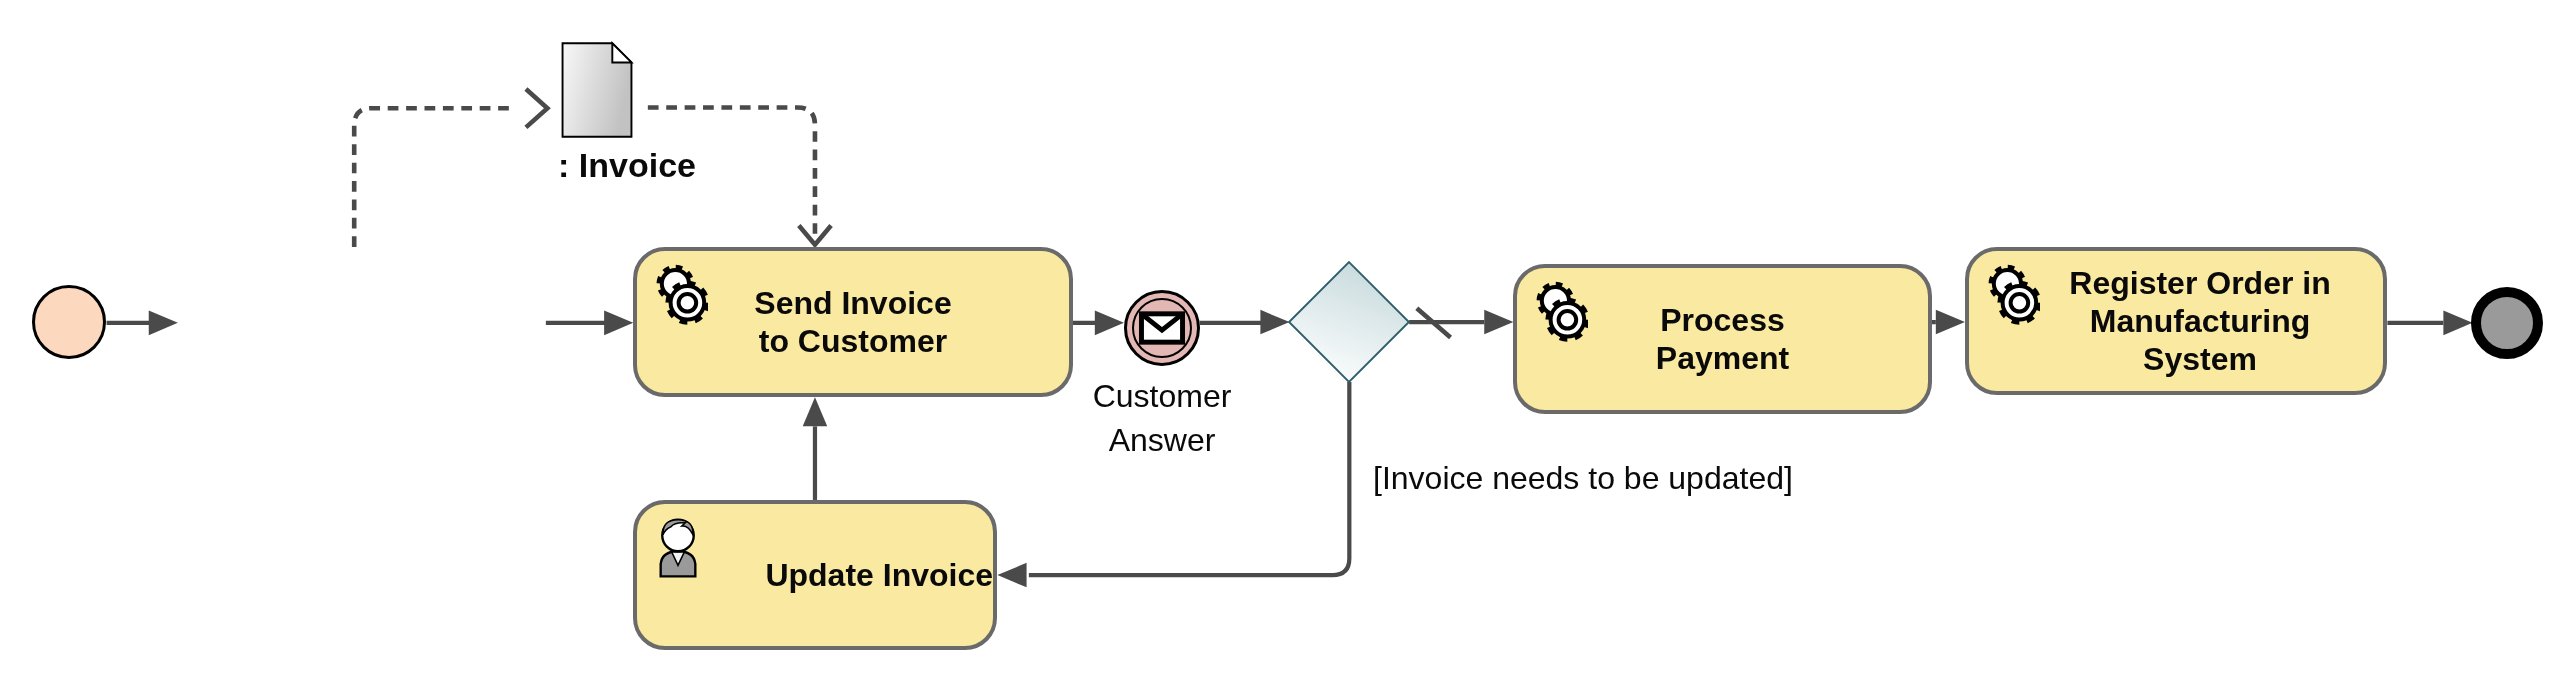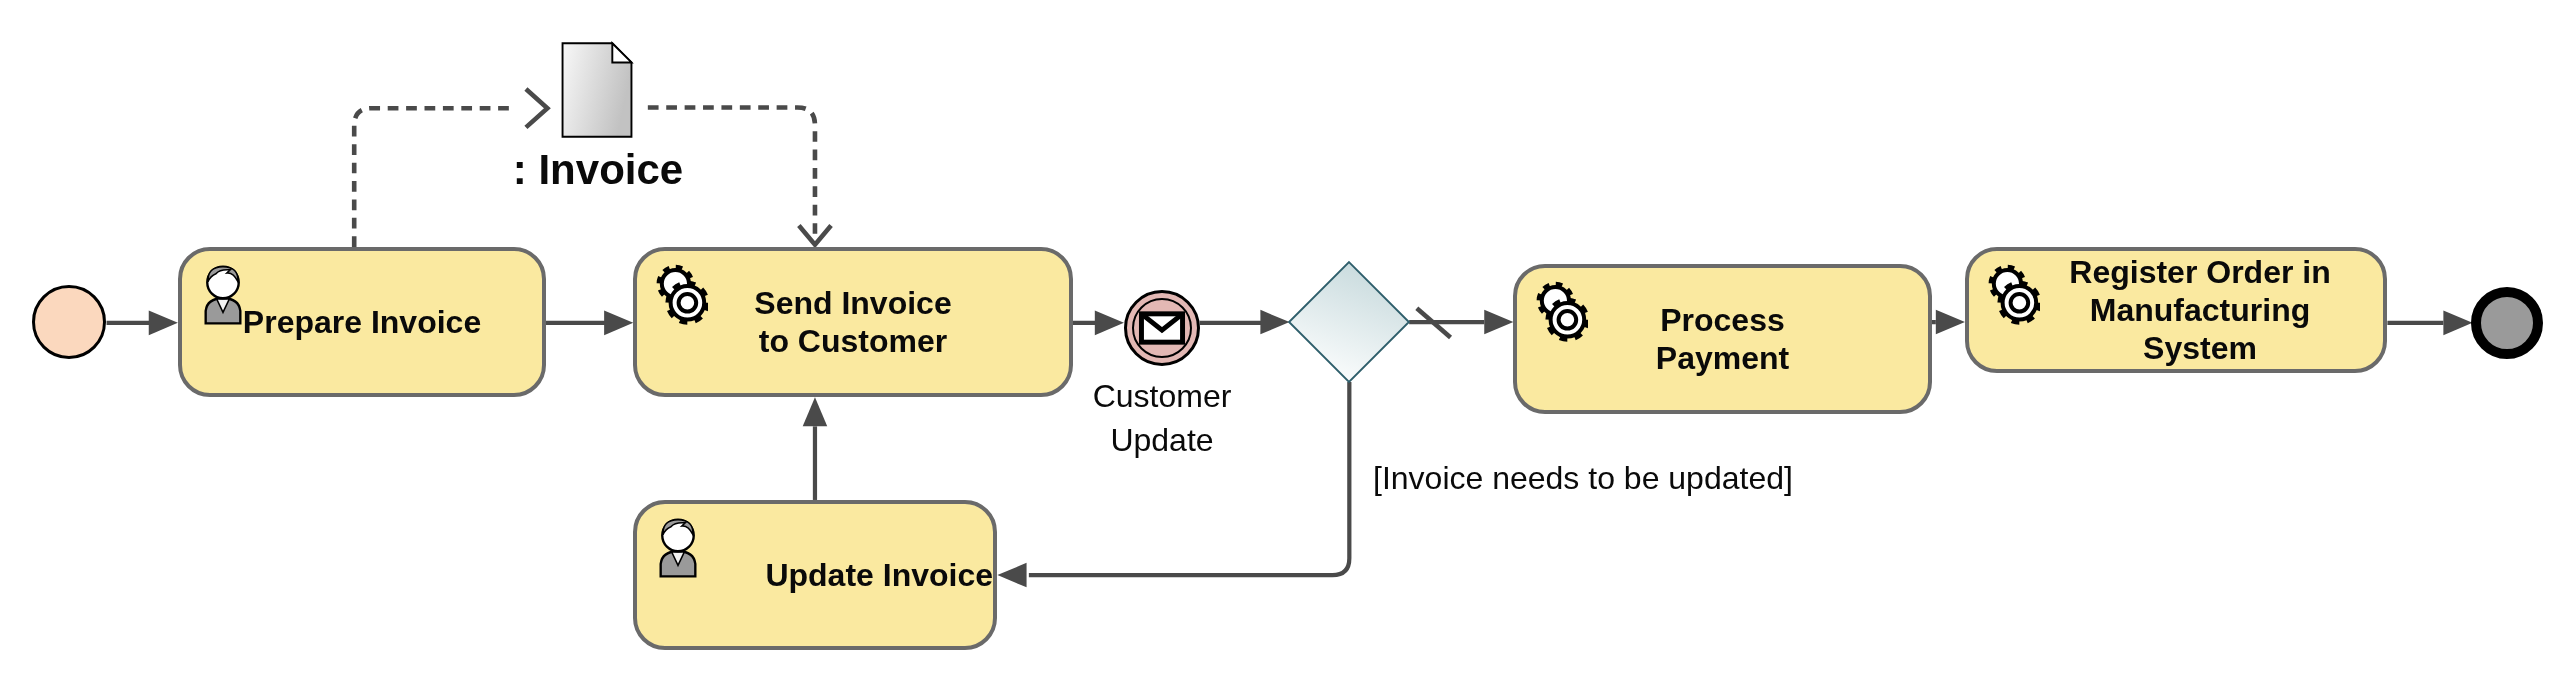--- a/index.html
+++ b/index.html
@@ -13,22 +13,22 @@
   .task-icon{position:absolute;left:17px;top:10.7px;}
   .event{position:absolute;box-sizing:border-box;border-radius:50%;}
   .start-event{left:32px;top:285px;width:74px;height:74px;background:#FBD8BE;border:3.1px solid #000;}
   .message-event{left:1124px;top:290px;width:76px;height:76px;background:#E3B8B4;border:3.1px solid #000;
                  display:flex;align-items:center;justify-content:center;}
   .message-inner{position:absolute;inset:4.6px;border:2.3px solid #000;border-radius:50%;}
   .end-event{left:2471px;top:287px;width:72px;height:72px;background:#9A9A9A;border:10px solid #000;}
   .gateway{position:absolute;left:1286px;top:259px;width:126px;height:126px;}
   .data-object{position:absolute;left:560px;top:41px;width:74px;height:98px;}
   .label{position:absolute;color:#0a0a0a;}
-  .invoice-label{left:483px;top:146px;width:230px;text-align:center;
-                 font-size:42px;font-weight:bold;}
+  .invoice-label{left:512px;top:146px;width:230px;text-align:center;
+                 font-size:34px;font-weight:bold;}
   .customer-answer-label{left:1060px;top:374px;width:204px;text-align:center;
                  font-size:32px;line-height:44px;white-space:pre-line;}
   .condition-label{left:1373px;top:460px;font-size:32px;white-space:nowrap;}
 </style>
 </head>
 <body>
 
 <div class="canvas">
 
   <svg class="layer" width="2576" height="681" viewBox="0 0 3360 888">
@@ -76,29 +76,20 @@
       <path d="M845,140 H1040 Q1063,140 1063,163 V310"></path>
     </g>
     <g stroke="#4A4A4A" stroke-width="6" fill="none">
       <path d="M686,116 L714,141 L686,166"></path>
       <path d="M1042,294 L1063,319 L1084,294"></path>
     </g>
   </svg>
 
   <div class="event start-event"></div>
 
-  <div class="task" style="left:178px;top:247px;width:368px;height:150px;">
-    <svg class="task-icon" width="48" height="63" viewBox="0 0 60 80">
-      <path d="M8 78 L8 62 Q10 46 30 46 Q50 46 52 62 L52 78 Z" fill="#9a9a9a" stroke="#000" stroke-width="3"></path>
-      <path d="M22 47 L30 64 L38 47 Z" fill="#f2f2f2" stroke="#000" stroke-width="2"></path>
-      <circle cx="30" cy="26" r="20" fill="#fff" stroke="#000" stroke-width="3"></circle>
-      <path d="M11 25 Q10 6 30 6 Q50 6 49 25 Q43 13 35 14 L39 10 Q26 9 21 15 Q14 18 11 25 Z" fill="#9a9a9a" stroke="#000" stroke-width="2"></path>
-    </svg>
-    <span class="task-label">Prepare Invoice</span>
-  </div>
 
   <svg class="data-object" width="74" height="98" viewBox="0 0 96 128">
     <defs>
       <linearGradient id="docGrad" x1="0" y1="0" x2="1" y2="0.3">
         <stop offset="0" stop-color="#F8F8F8"></stop>
           <stop offset="1" stop-color="#C2C2C2"></stop>
       </linearGradient>
     </defs>
     <path d="M3,3 H68 L93,28 V125 H3 Z" fill="url(#docGrad)" stroke="#000" stroke-width="2.5"></path>
     <path d="M68,3 L68,28 H93 Z" fill="#ffffff" stroke="#000" stroke-width="2.5"></path>
@@ -118,21 +109,21 @@
   </div>
 
   <div class="event message-event">
     <div class="message-inner"></div>
     <svg width="48" height="34" viewBox="0 0 66 48">
       <rect x="4" y="4" width="58" height="40" fill="#fff" stroke="#000" stroke-width="7"></rect>
       <path d="M4,4 L33,27 L62,4" fill="none" stroke="#000" stroke-width="7"></path>
     </svg>
   </div>
   <div class="label customer-answer-label">Customer
-Update</div>
+Answer</div>
 
   <svg class="gateway" width="126" height="126" viewBox="0 0 164 164">
     <defs>
       <linearGradient id="gwGrad" x1="0.7" y1="0" x2="0.3" y2="1">
         <stop offset="0" stop-color="#C6D9DC"></stop>
           <stop offset="1" stop-color="#FDFEFE"></stop>
       </linearGradient>
     </defs>
     <polygon points="82,4 160,82 82,160 4,82" fill="url(#gwGrad)" stroke="#2F5F6C" stroke-width="2.5"></polygon>
   </svg>
@@ -143,21 +134,21 @@
       <circle cx="25" cy="27" r="19" fill="none" stroke="#000" stroke-width="9" stroke-dasharray="7.5 7.4"></circle>
       <circle cx="25" cy="27" r="17" fill="#fff" stroke="#000" stroke-width="5"></circle>
       <circle cx="40" cy="51" r="23" fill="#fff" stroke="#000" stroke-width="9" stroke-dasharray="9 9"></circle>
       <circle cx="40" cy="51" r="21" fill="#fff" stroke="#000" stroke-width="5"></circle>
       <circle cx="40" cy="51" r="11" fill="#fff" stroke="#000" stroke-width="5"></circle>
     </svg>
     <span class="task-label">Process
 Payment</span>
   </div>
 
-  <div class="task" style="left:1965px;top:247px;width:422px;height:126px;padding-left:48px;">
+  <div class="task" style="left:1965px;top:247px;width:422px;height:148px;padding-left:48px;">
     <svg class="task-icon" width="54" height="64" viewBox="0 0 64 80">
       <circle cx="25" cy="27" r="19" fill="none" stroke="#000" stroke-width="9" stroke-dasharray="7.5 7.4"></circle>
       <circle cx="25" cy="27" r="17" fill="#fff" stroke="#000" stroke-width="5"></circle>
       <circle cx="40" cy="51" r="23" fill="#fff" stroke="#000" stroke-width="9" stroke-dasharray="9 9"></circle>
       <circle cx="40" cy="51" r="21" fill="#fff" stroke="#000" stroke-width="5"></circle>
       <circle cx="40" cy="51" r="11" fill="#fff" stroke="#000" stroke-width="5"></circle>
     </svg>
     <span class="task-label">Register Order in
 Manufacturing
 System</span>

